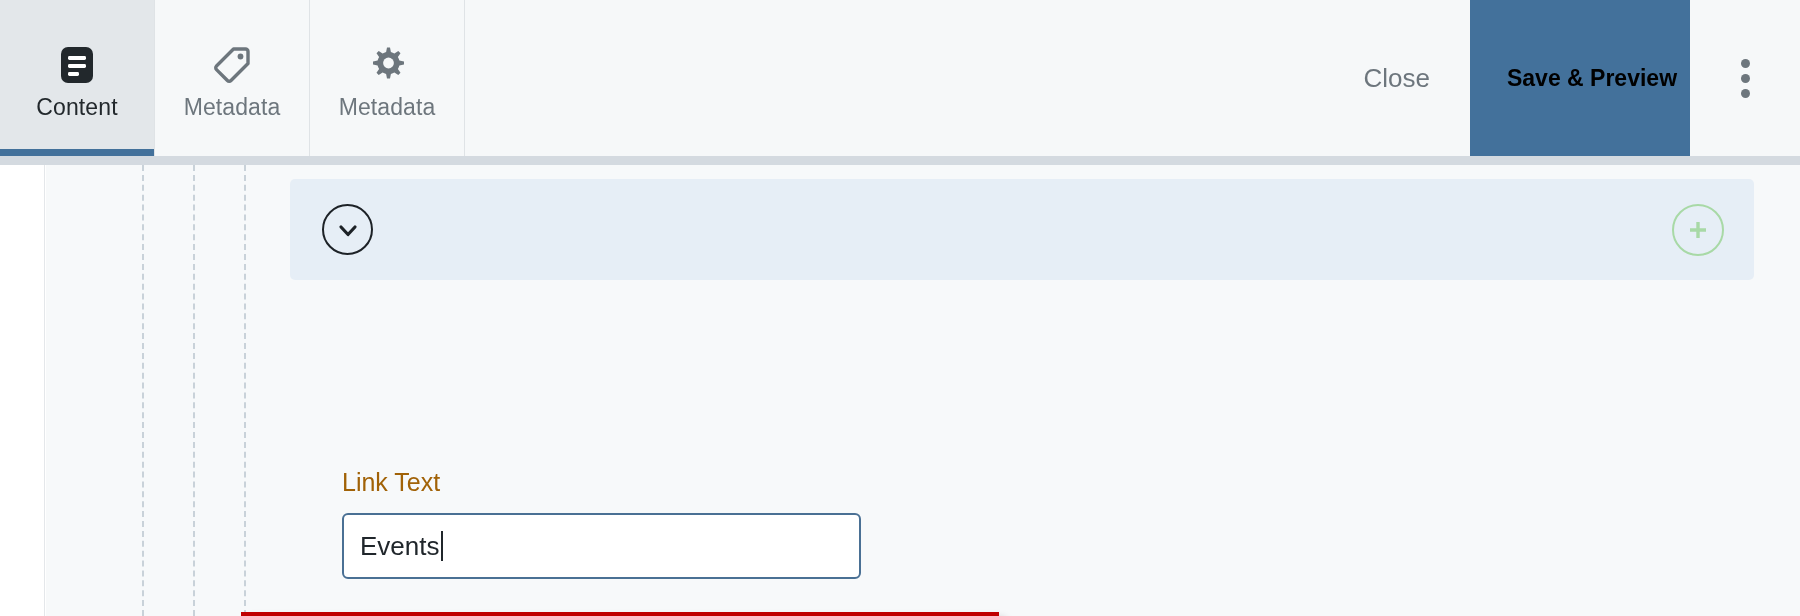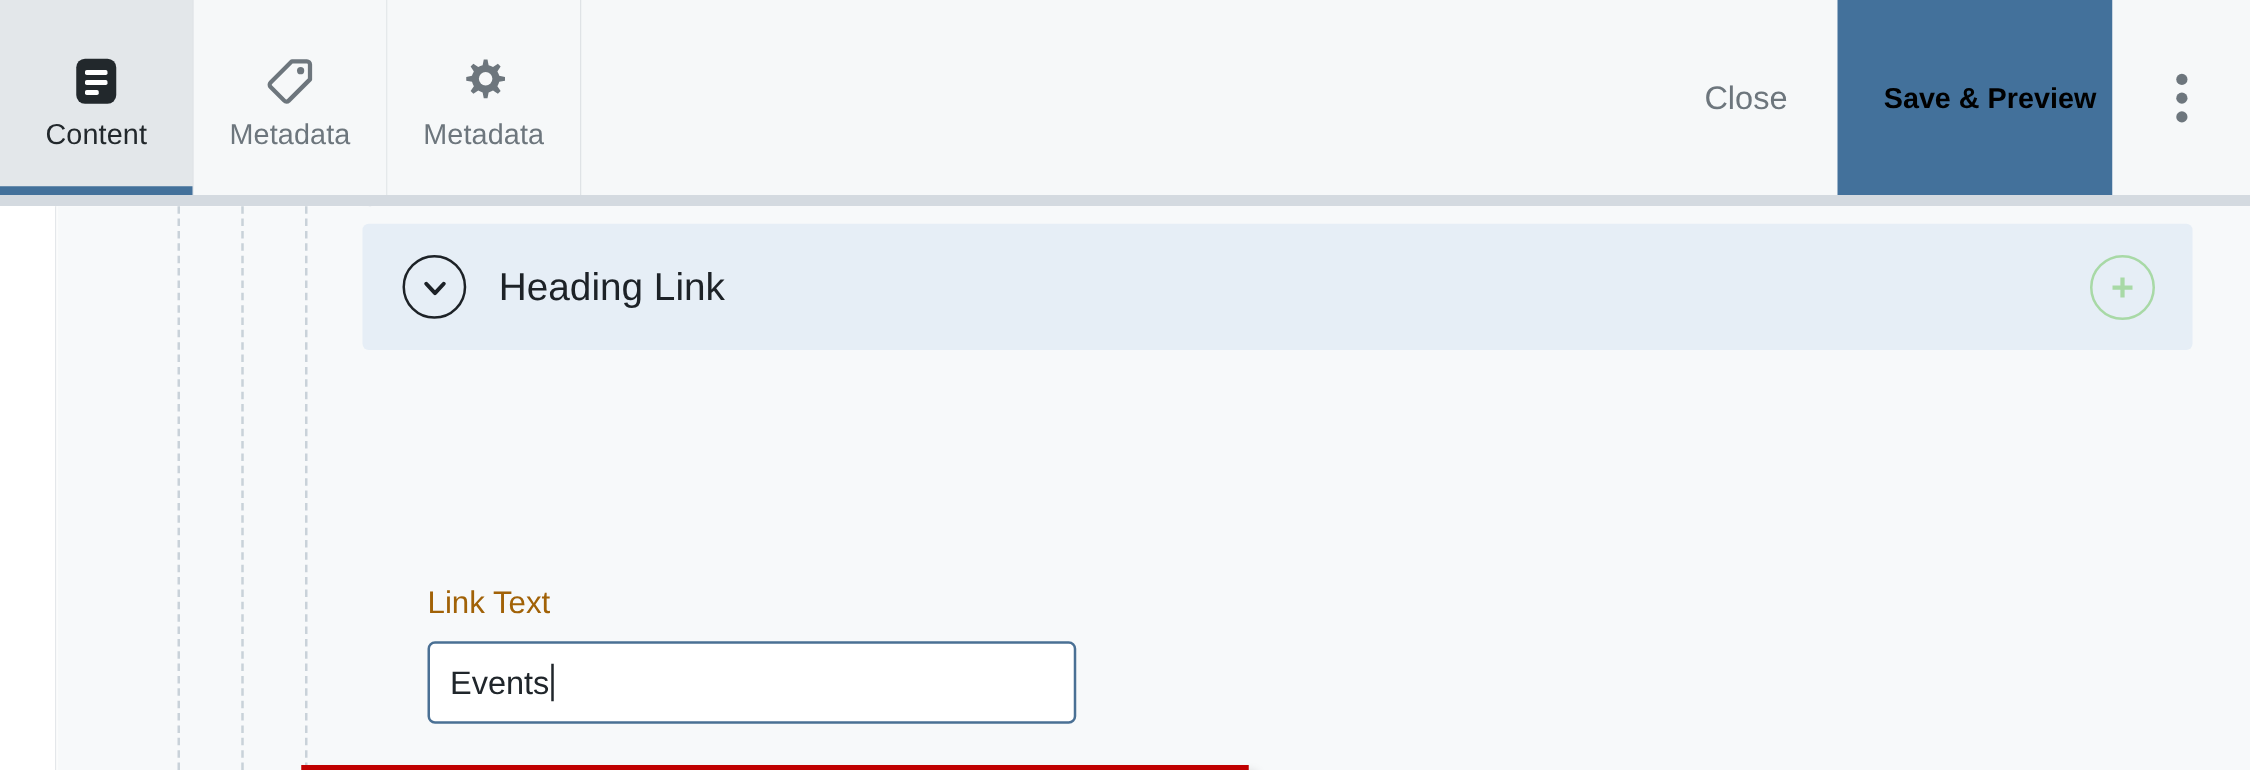--- a/index.html
+++ b/index.html
@@ -338,21 +338,20 @@
       <div class="dash d4"></div>
 
       <div class="panel">
 
         <div class="accordion">
           <span class="acc-toggle">
             <svg width="26" height="26" viewBox="0 0 26 26">
               <path d="M6 10 L13 17.5 L20 10" fill="none" stroke="#1d2227" stroke-width="3.2" stroke-linecap="round" stroke-linejoin="round"></path>
             </svg>
           </span>
-          <span class="acc-title">Heading Link</span>
           <span class="acc-spacer"></span>
           <span class="acc-add">
             <svg width="28" height="28" viewBox="0 0 28 28">
               <path d="M14 6 V22 M6 14 H22" stroke="#a8d9a6" stroke-width="3.4" stroke-linecap="butt"></path>
             </svg>
           </span>
         </div>
 
         <div class="field-label label-link-text">Link Text</div>
 

